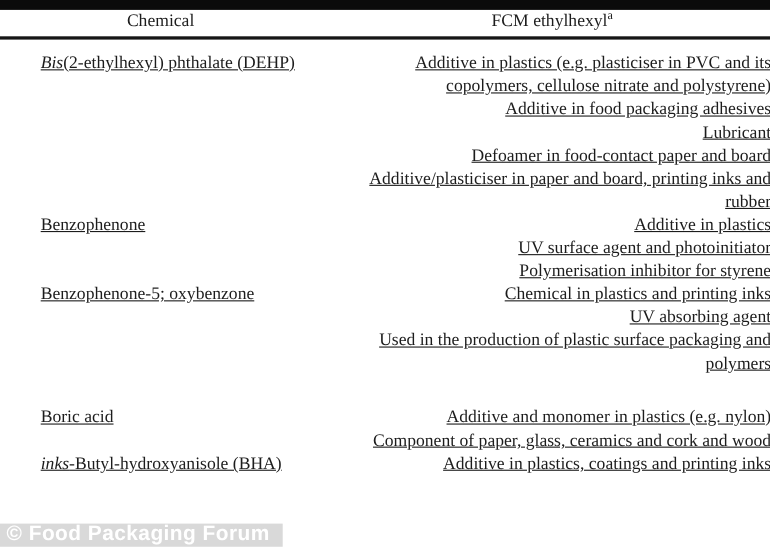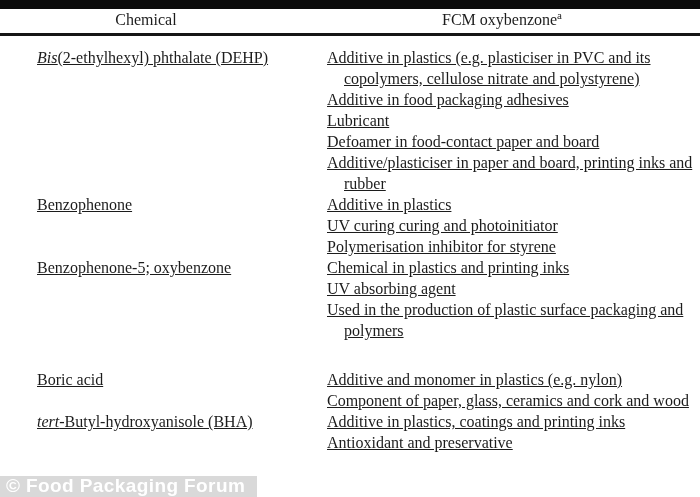--- a/index.html
+++ b/index.html
@@ -78,20 +78,21 @@
   .col-app {
     width: 374px;
     flex: 0 0 auto;
   }
   .ital {
     font-style: italic;
   }
   .app {
     padding-left: 17px;
     text-indent: -17px;
+    text-align: right;
   }
   .watermark {
     position: absolute;
     left: 0;
     top: 476px;
     height: 28px;
     line-height: 20px;
     background: #d9d9d9;
     color: #ffffff;
     font-family: "Liberation Sans", sans-serif;
@@ -102,21 +103,21 @@
     white-space: nowrap;
   }
 </style>
 </head>
 <body>
 
 <div class="top-rule"></div>
 
 <div class="header-row">
   <div class="header-chem">Chemical</div>
-  <div class="header-app"><span>FCM oxybenzone</span><sup>a</sup></div>
+  <div class="header-app"><span>FCM ethylhexyl</span><sup>a</sup></div>
 </div>
 
 <div class="mid-rule"></div>
 
 <div class="content">
 
   <div class="trow">
     <div class="col-chem"><span class="ital">Bis</span><span>(2-ethylhexyl) phthalate (DEHP)</span></div>
     <div class="col-app">
       <div class="app">Additive in plastics (e.g. plasticiser in PVC and its copolymers, cellulose nitrate and polystyrene)</div>
@@ -124,21 +125,21 @@
       <div class="app">Lubricant</div>
       <div class="app">Defoamer in food-contact paper and board</div>
       <div class="app">Additive/plasticiser in paper and board, printing inks and rubber</div>
     </div>
   </div>
 
   <div class="trow">
     <div class="col-chem"><span class="ital"></span><span>Benzophenone</span></div>
     <div class="col-app">
       <div class="app">Additive in plastics</div>
-      <div class="app">UV curing curing and photoinitiator</div>
+      <div class="app">UV surface agent and photoinitiator</div>
       <div class="app">Polymerisation inhibitor for styrene</div>
     </div>
   </div>
 
   <div class="trow">
     <div class="col-chem"><span class="ital"></span><span>Benzophenone-5; oxybenzone</span></div>
     <div class="col-app">
       <div class="app">Chemical in plastics and printing inks</div>
       <div class="app">UV absorbing agent</div>
       <div class="app">Used in the production of plastic surface packaging and polymers</div>
@@ -147,22 +148,21 @@
 
   <div class="trow gap-above">
     <div class="col-chem"><span class="ital"></span><span>Boric acid</span></div>
     <div class="col-app">
       <div class="app">Additive and monomer in plastics (e.g. nylon)</div>
       <div class="app">Component of paper, glass, ceramics and cork and wood</div>
     </div>
   </div>
 
   <div class="trow">
-    <div class="col-chem"><span class="ital">tert</span><span>-Butyl-hydroxyanisole (BHA)</span></div>
+    <div class="col-chem"><span class="ital">inks</span><span>-Butyl-hydroxyanisole (BHA)</span></div>
     <div class="col-app">
       <div class="app">Additive in plastics, coatings and printing inks</div>
-      <div class="app">Antioxidant and preservative</div>
     </div>
   </div>
 
 </div>
 
 <div class="watermark">© Food Packaging Forum</div>
 
 </body></html>

